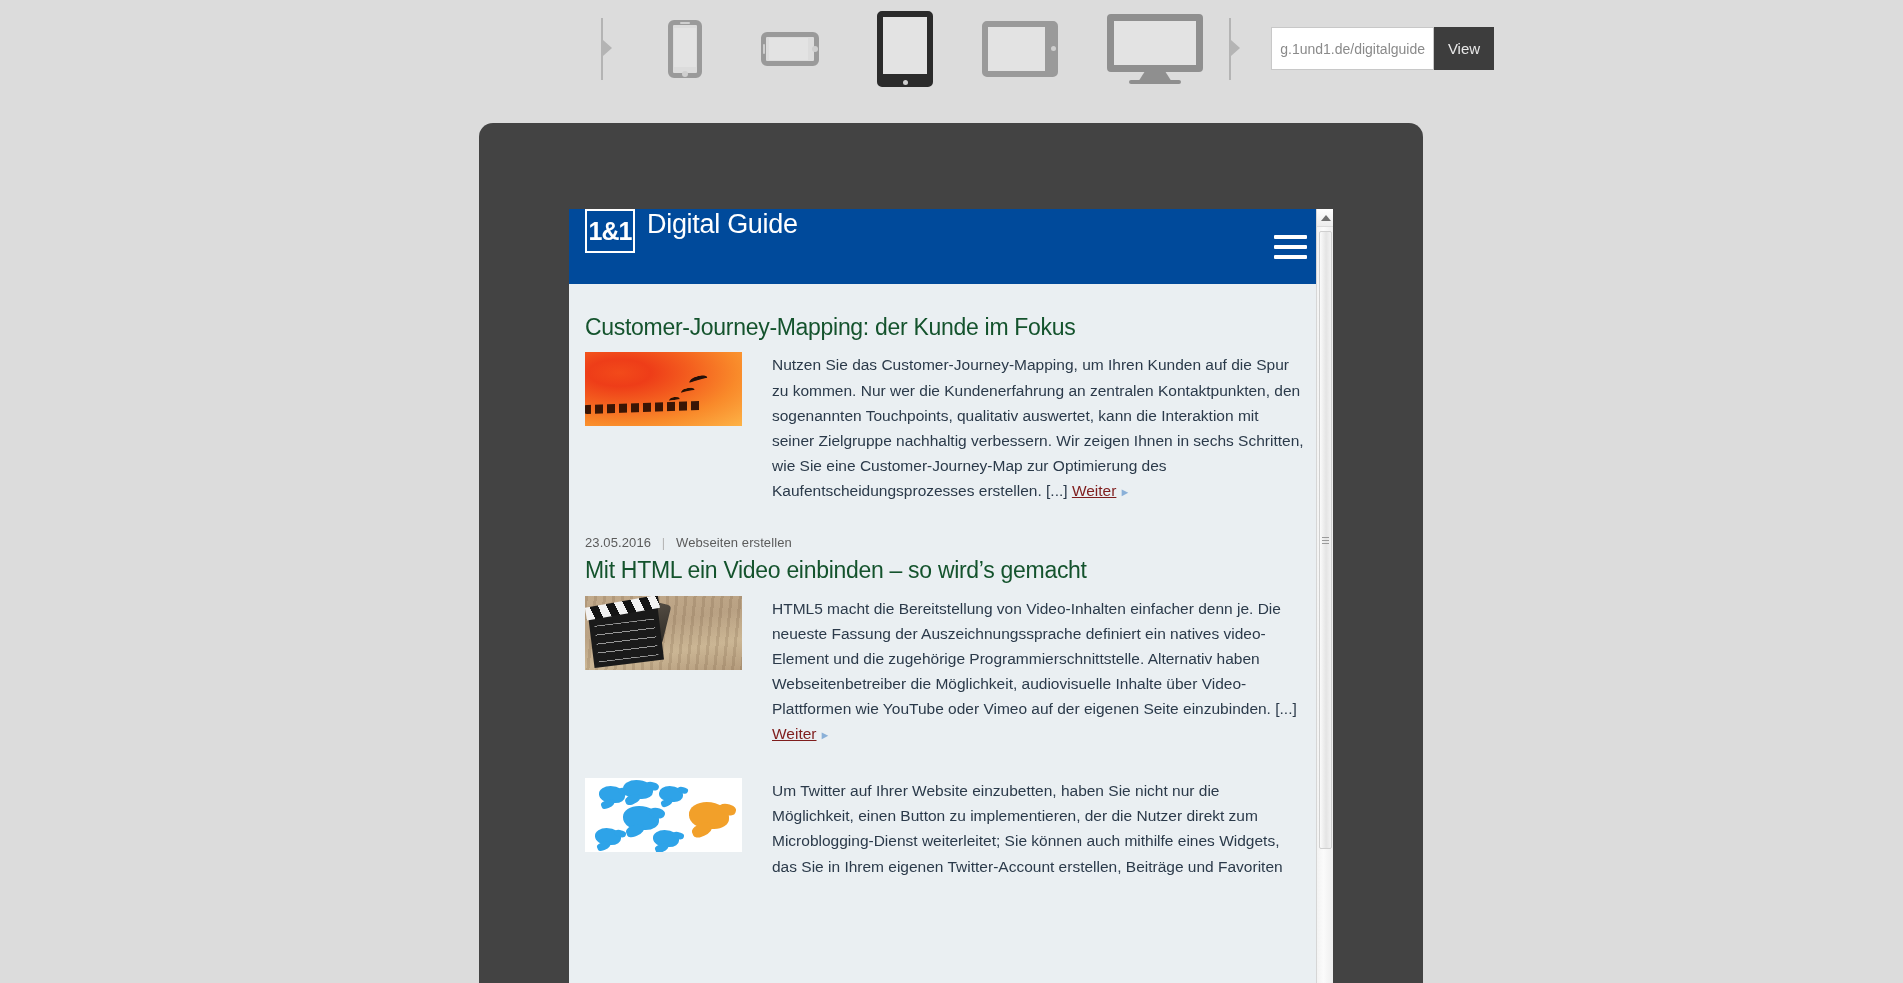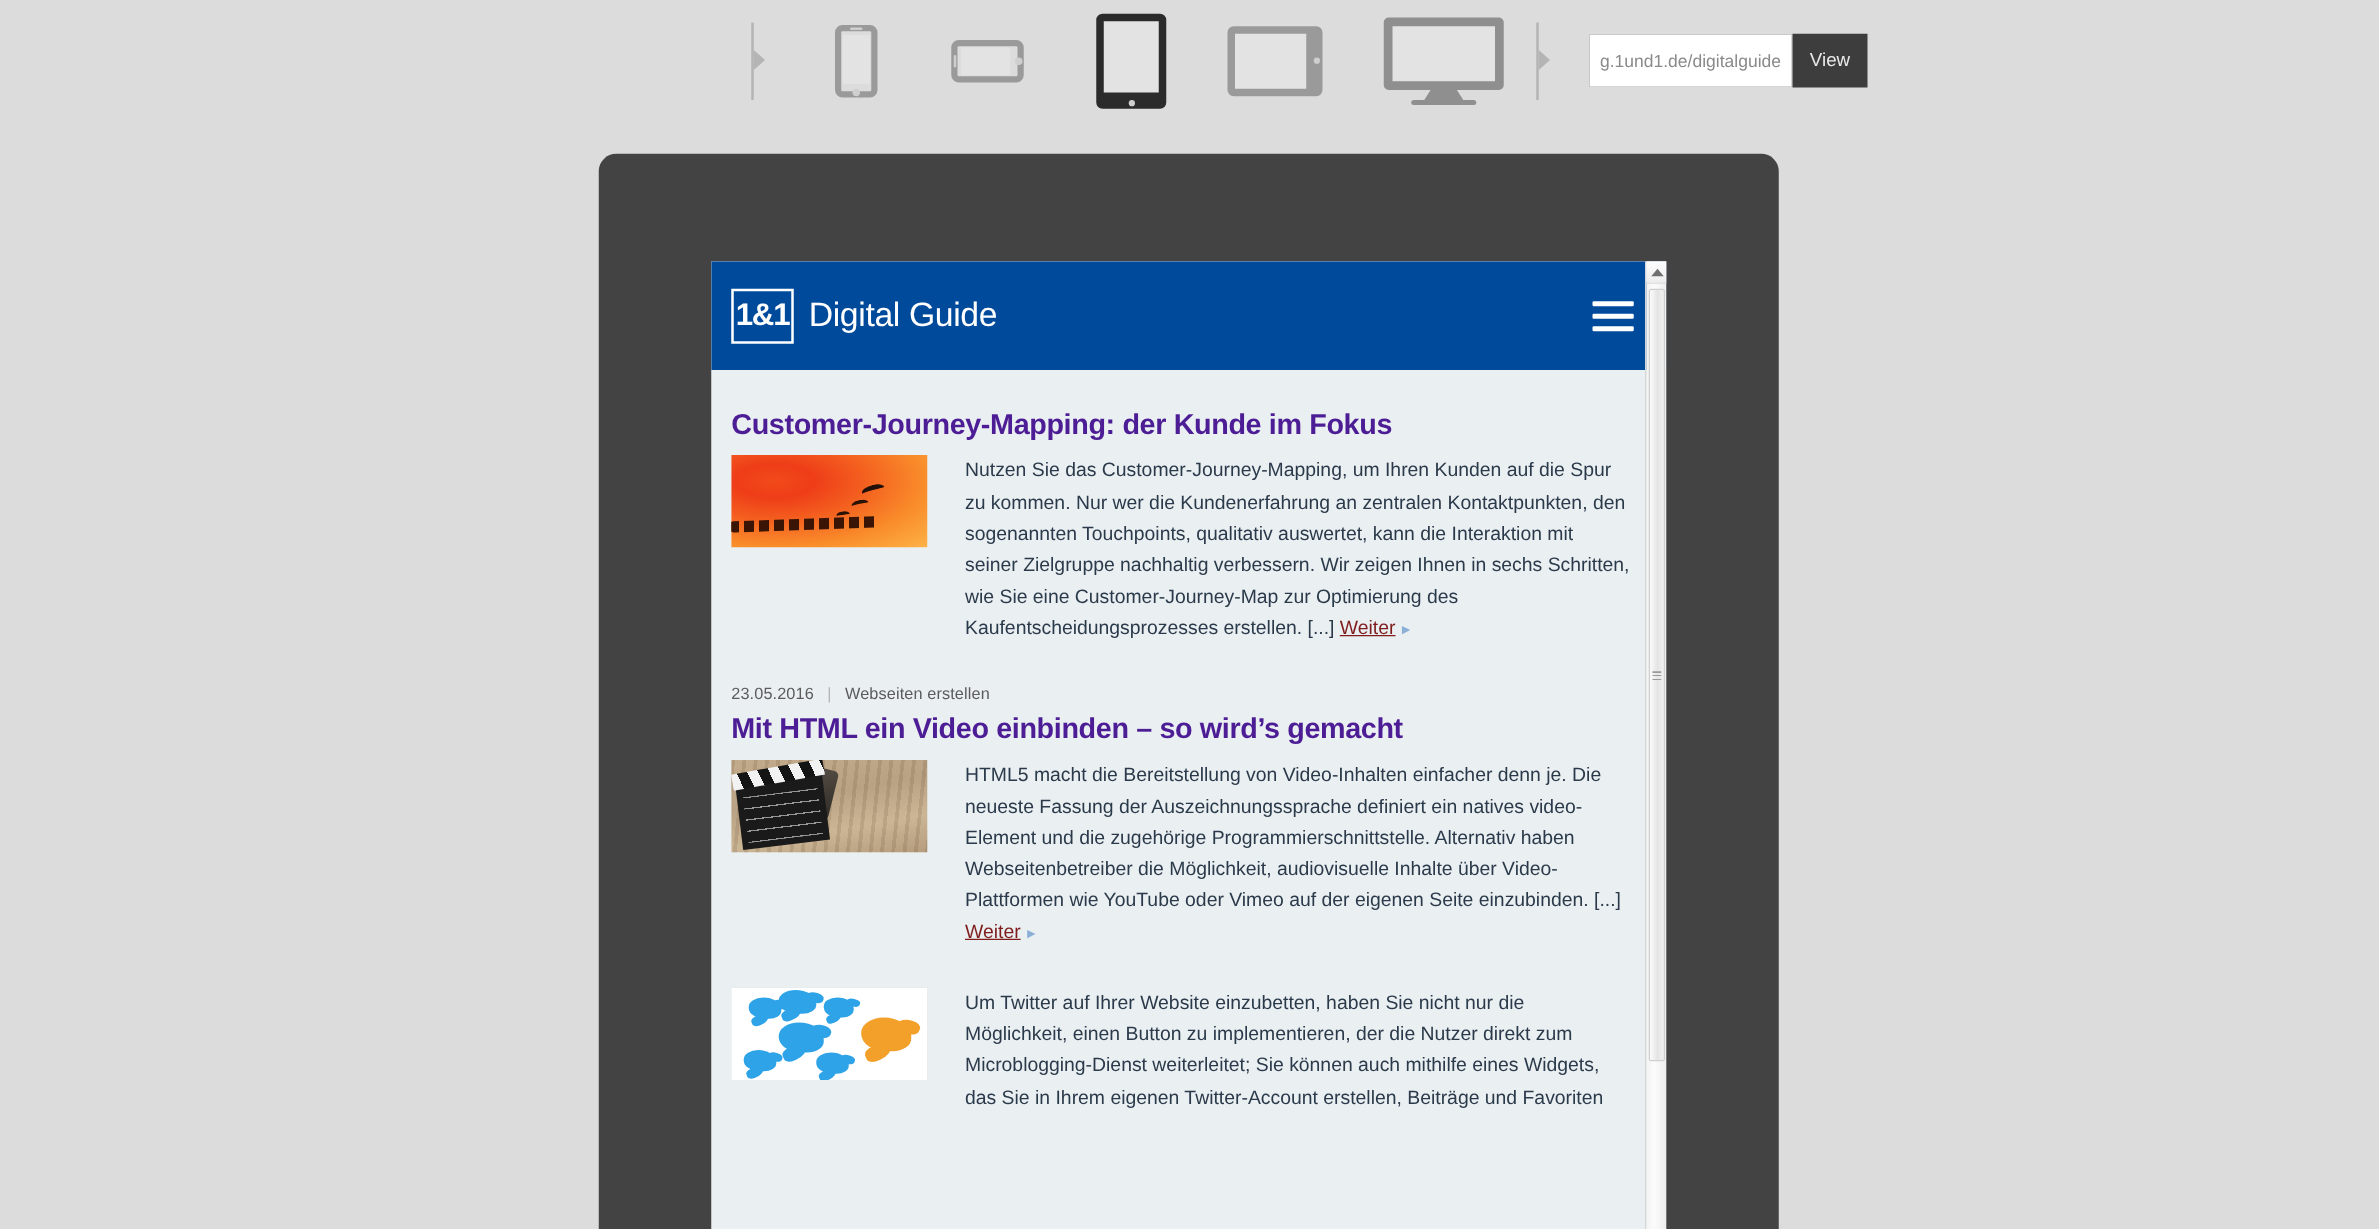--- a/index.html
+++ b/index.html
@@ -166,24 +166,23 @@
     left: 90px;
     top: 86px;
     width: 764px;
     height: 900px;
     background: #eaeff2;
     overflow: hidden;
   }
 
   
   #site-header {
-    height: 87px;
+    height: 75px;
     background: #004a9b;
     display: flex;
-    align-items: center;
     padding: 0 0 0 16px;
     position: relative;
   }
   #logo-box {
     width: 50px; height: 44px;
     border: 2px solid #ffffff;
     display: flex; align-items: center; justify-content: center;
     color: #ffffff;
     font-size: 25px;
     font-weight: bold;
@@ -218,22 +217,22 @@
   .article { margin-bottom: 32px; }
   .meta {
     font-size: 13px;
     color: #5b5b5b;
     margin-bottom: 7px;
     letter-spacing: 0.1px;
   }
   .meta .pipe { color: #b5b5b5; margin: 0 7px; }
   .headline {
     font-size: 23px;
-    font-weight: bold;
-    color: #4c1d95;
+    font-weight: normal;
+    color: #14532d;
     letter-spacing: -0.3px;
     margin-bottom: 12px;
     cursor: pointer;
     line-height: 1.15;
   }
   .body-row { display: flex; align-items: flex-start; }
   .thumb {
     width: 157px;
     height: 74px;
     flex: 0 0 157px;

